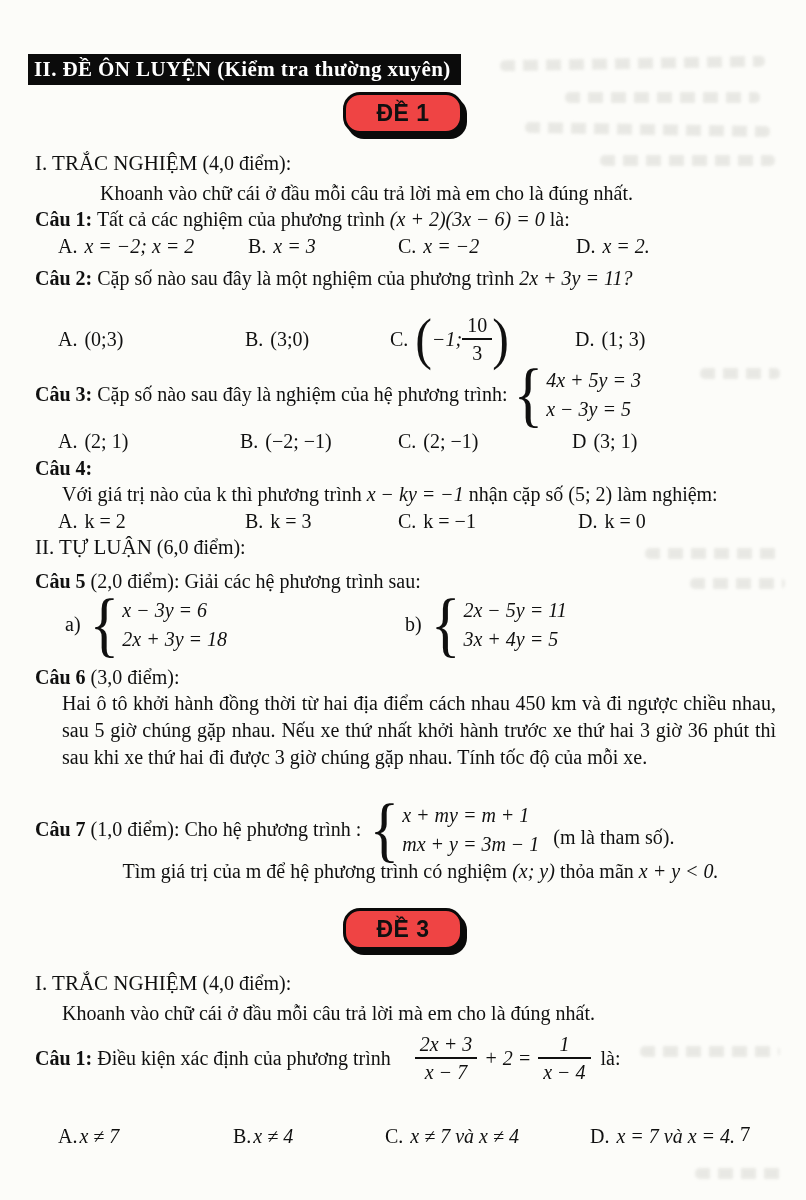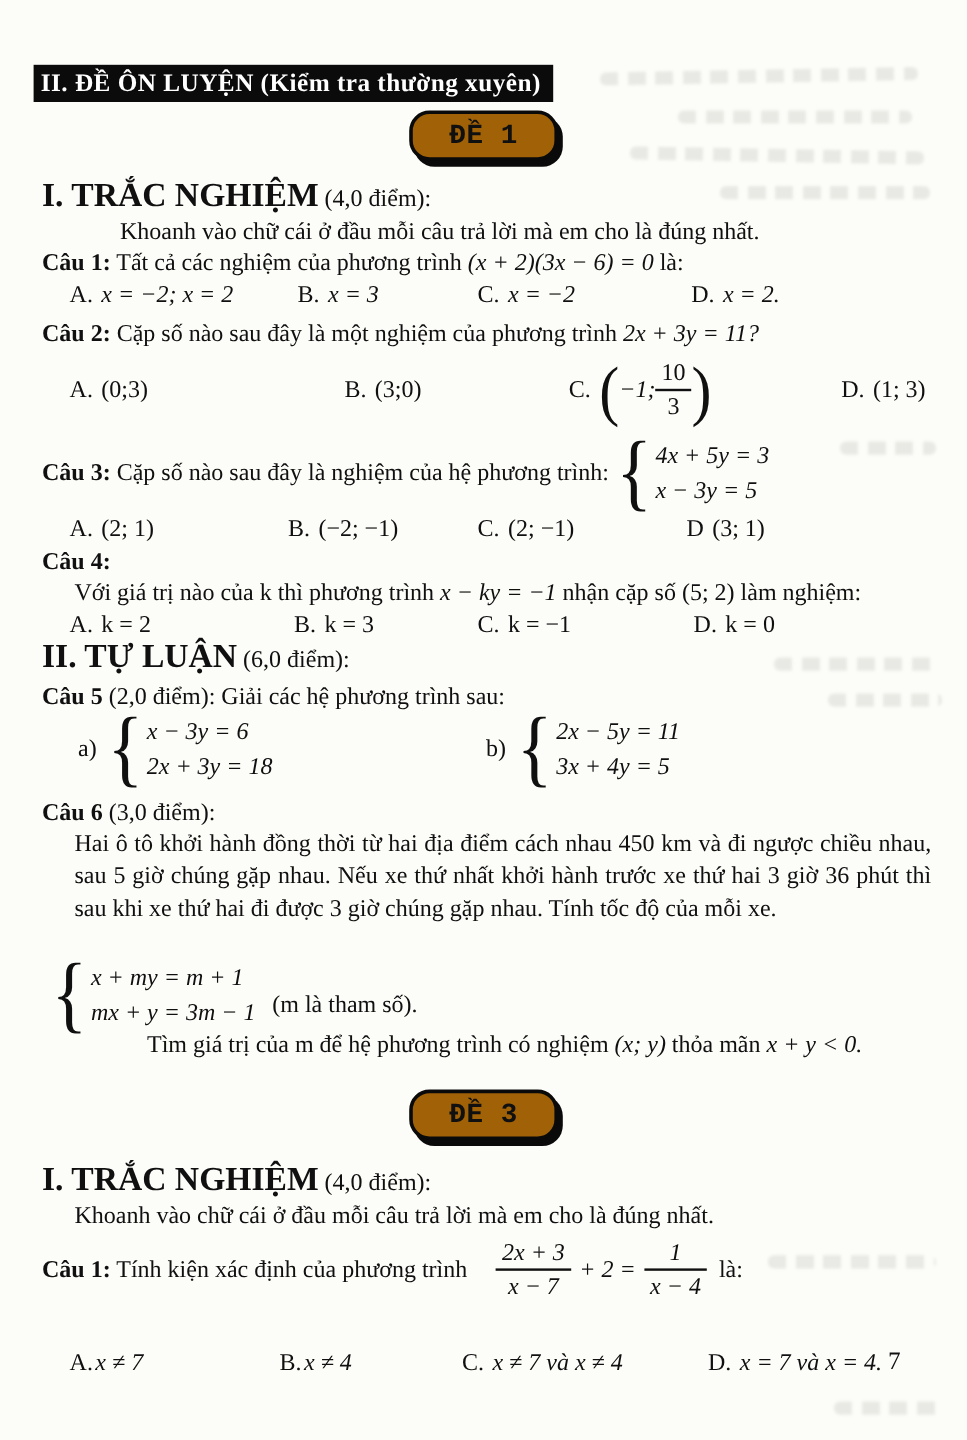--- a/index.html
+++ b/index.html
@@ -20,30 +20,30 @@
     position:absolute; left:28px; top:54px; height:31px;
     background:#0b0b0b; color:#ffffff;
     font-weight:bold; font-size:21px; line-height:31px;
     padding:0 10px 0 6px; white-space:nowrap;
     letter-spacing:0.4px;
   }
 
   
   .badge-row { position:absolute; left:0; right:0; display:flex; justify-content:center; }
   .badge {
-    background:#a16207;
+    background:#ef4444;
     border:3px solid #0a0a0a; border-radius:17px;
     box-shadow:4px 5px 0 0 #0a0a0a;
     padding:5px 30px;
-    font-family:Liberation Mono, monospace;
+    font-family:Liberation Sans, sans-serif;
     font-weight:bold; font-size:23px; line-height:26px;
     letter-spacing:0.5px;
   }
 
-  .sec-title { font-weight:bold; font-size:28px; }
+  .sec-title { font-weight:normal; font-size:21px; }
   .sec-points { font-weight:normal; font-size:20px; }
   .qlabel { font-weight:bold; }
 
   
   .opt-row { display:grid; padding-left:23px; }
   .opt { white-space:nowrap; }
   .opt .olabel { margin-right:7px; }
 
   
   .row { display:flex; align-items:center; }
@@ -127,21 +127,21 @@
     <div class="opt">
       <span class="olabel">D.</span><span class="math">x = 2.</span>
     </div>
   </div>
 
   <div class="abs nowrap" style="top:265px;">
     <span class="qlabel">Câu 2:</span>
     <span>Cặp số nào sau đây là một nghiệm của phương trình</span>
     <span class="math">2x + 3y = 11?</span>
   </div>
-  <div class="abs opt-row" style="top:294px; grid-template-columns:187px 145px 185px auto; align-items:center; height:62px;gap:42px;">
+  <div class="abs opt-row" style="top:308px; grid-template-columns:187px 145px 185px auto; align-items:center; height:62px;">
     <div class="opt">
       <span class="olabel">A.</span><span>(0;3)</span>
     </div>
     <div class="opt">
       <span class="olabel">B.</span><span>(3;0)</span>
     </div>
     <div class="opt row">
       <span class="olabel">C.</span>
       <span class="bigparen">(</span>
       <span class="math">−1;</span>
@@ -242,20 +242,25 @@
 
   <div class="abs" style="top:664px;">
     <span class="qlabel">Câu 6</span>
     <span>(3,0 điểm):</span>
   </div>
   <div class="abs para" style="top:690px; padding-left:27px; right:30px;">
     <span>Hai ô tô khởi hành đồng thời từ hai địa điểm cách nhau 450 km và đi ngược chiều nhau, sau 5 giờ chúng gặp nhau. Nếu xe thứ nhất khởi hành trước xe thứ hai 3 giờ 36 phút thì sau khi xe thứ hai đi được 3 giờ chúng gặp nhau. Tính tốc độ của mỗi xe.</span>
   </div>
 
   <div class="abs row" style="top:790px; height:78px;">
+    <span class="nowrap">
+      <span class="qlabel">Câu 7</span>
+      <span>(1,0 điểm):</span>
+      <span>Cho hệ phương trình :</span>
+    </span>
     <span class="system" style="margin-left:8px;">
       <span class="brace">{</span>
       <span class="eqs">
         <span class="eq math">x + my = m + 1</span>
         <span class="eq math">mx + y = 3m − 1</span>
       </span>
     </span>
     <span style="margin-left:14px;margin-top:16px;">(m là tham số).</span>
   </div>
   <div class="abs nowrap" style="top:858px; padding-left:28px;text-align:center;">
@@ -273,21 +278,21 @@
     <span class="sec-title">I. TRẮC NGHIỆM</span>
     <span class="sec-points">(4,0 điểm):</span>
   </div>
   <div class="abs" style="top:1000px; padding-left:27px;">
     <span>Khoanh vào chữ cái ở đầu mỗi câu trả lời mà em cho là đúng nhất.</span>
   </div>
 
   <div class="abs row" style="top:1026px; height:64px;">
     <span class="nowrap">
       <span class="qlabel">Câu 1:</span>
-      <span>Tính kiện xác định của phương trình</span>
+      <span>Điều kiện xác định của phương trình</span>
     </span>
     <span class="frac" style="margin-left:24px;">
       <span class="num math">2x + 3</span>
       <span class="den math">x − 7</span>
     </span>
     <span class="math" style="margin:0 7px;">+ 2 =</span>
     <span class="frac">
       <span class="num math">1</span>
       <span class="den math">x − 4</span>
     </span>

